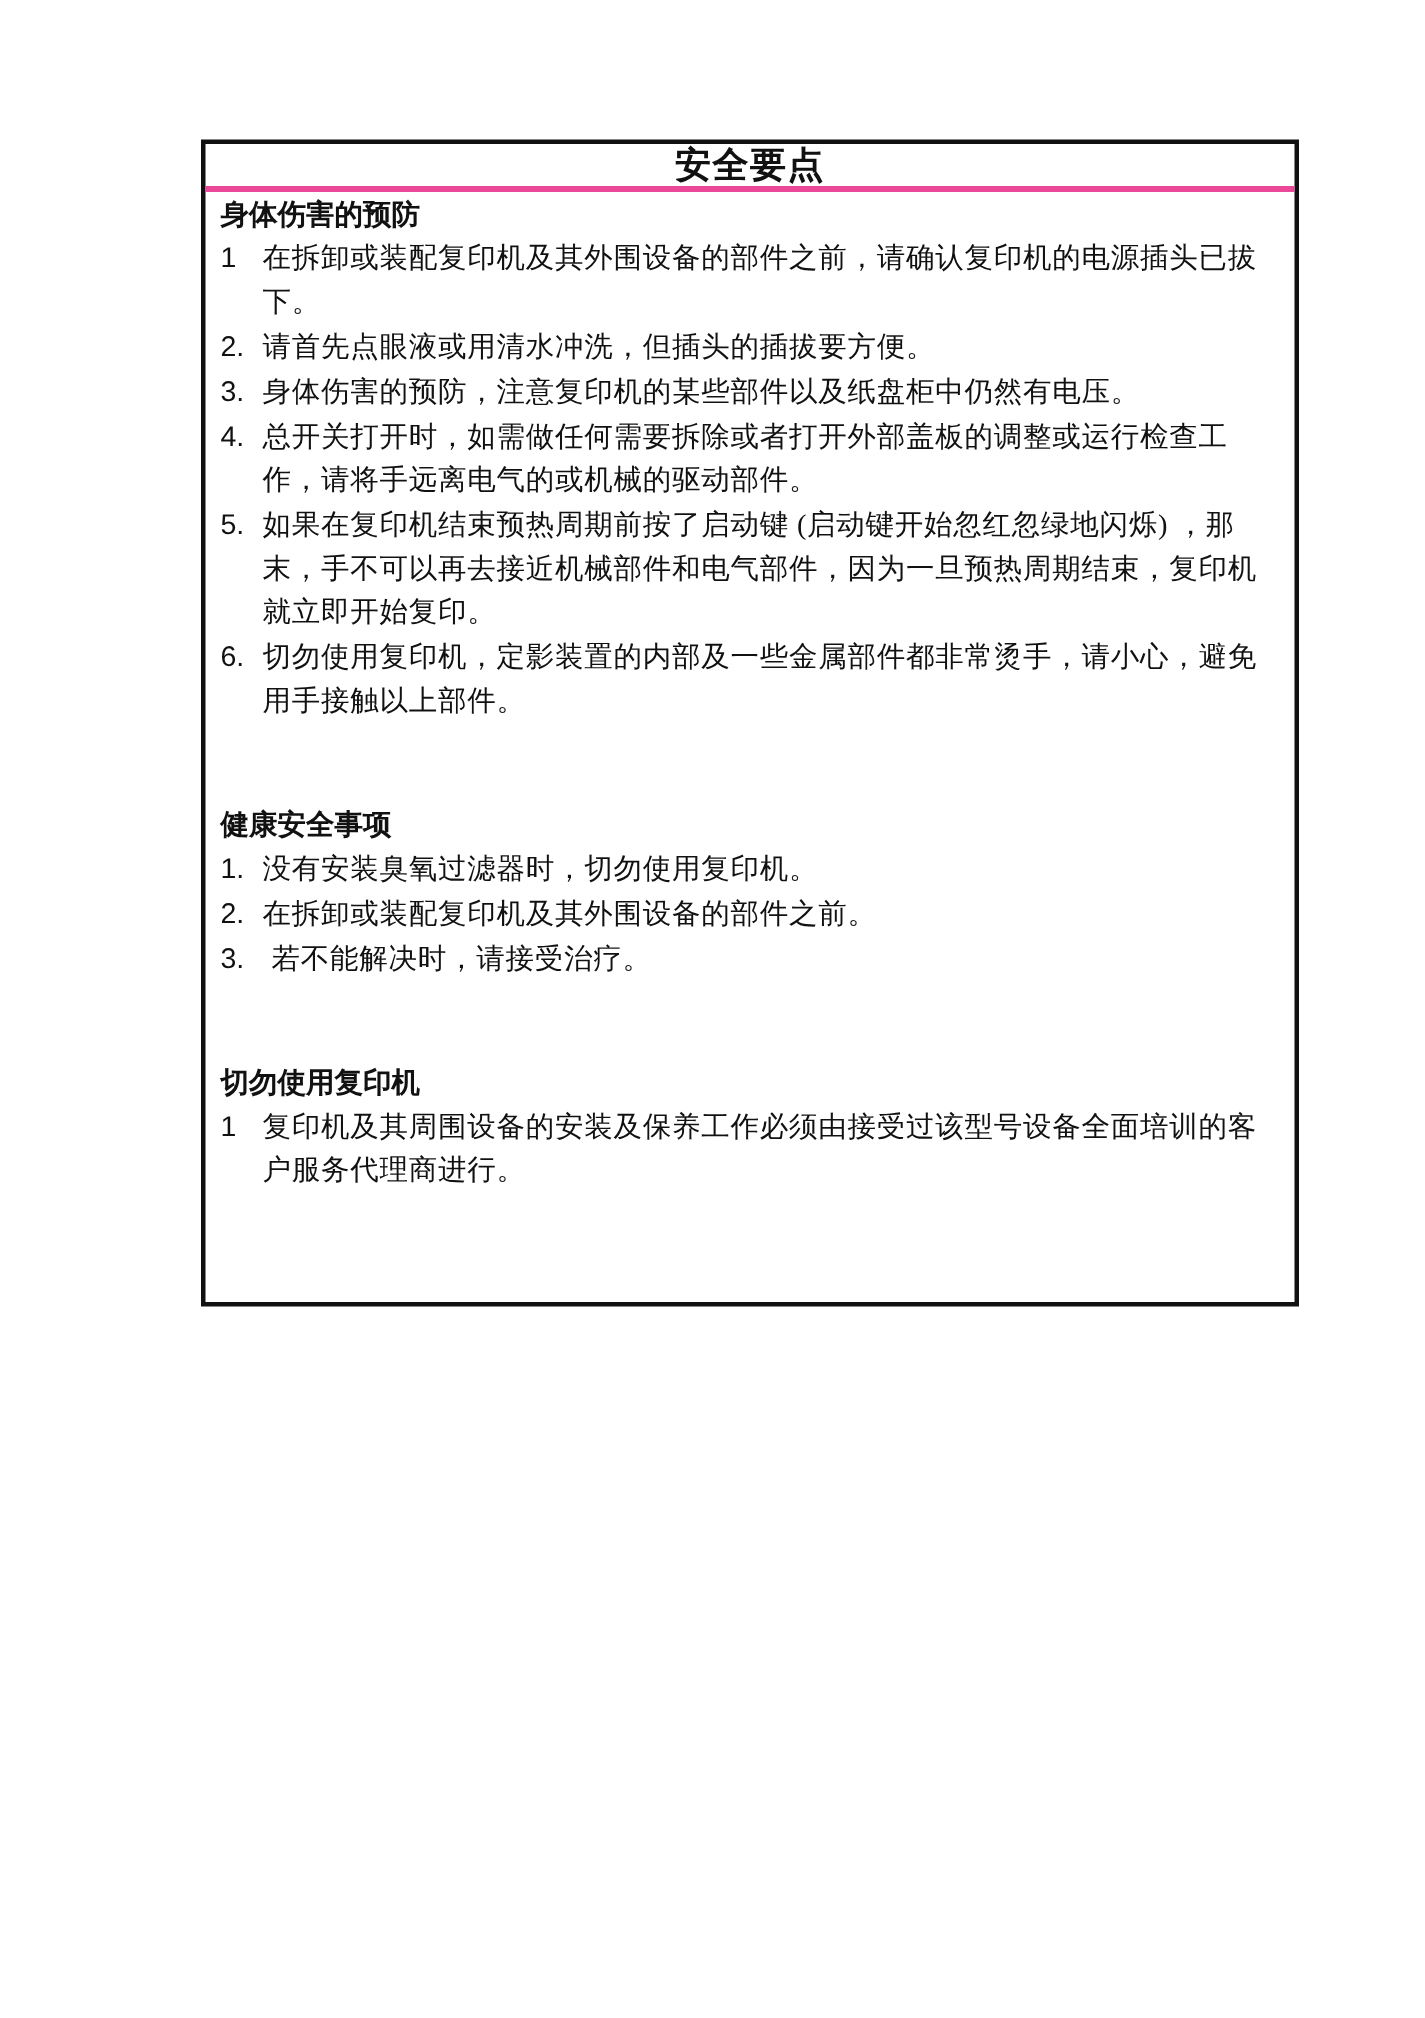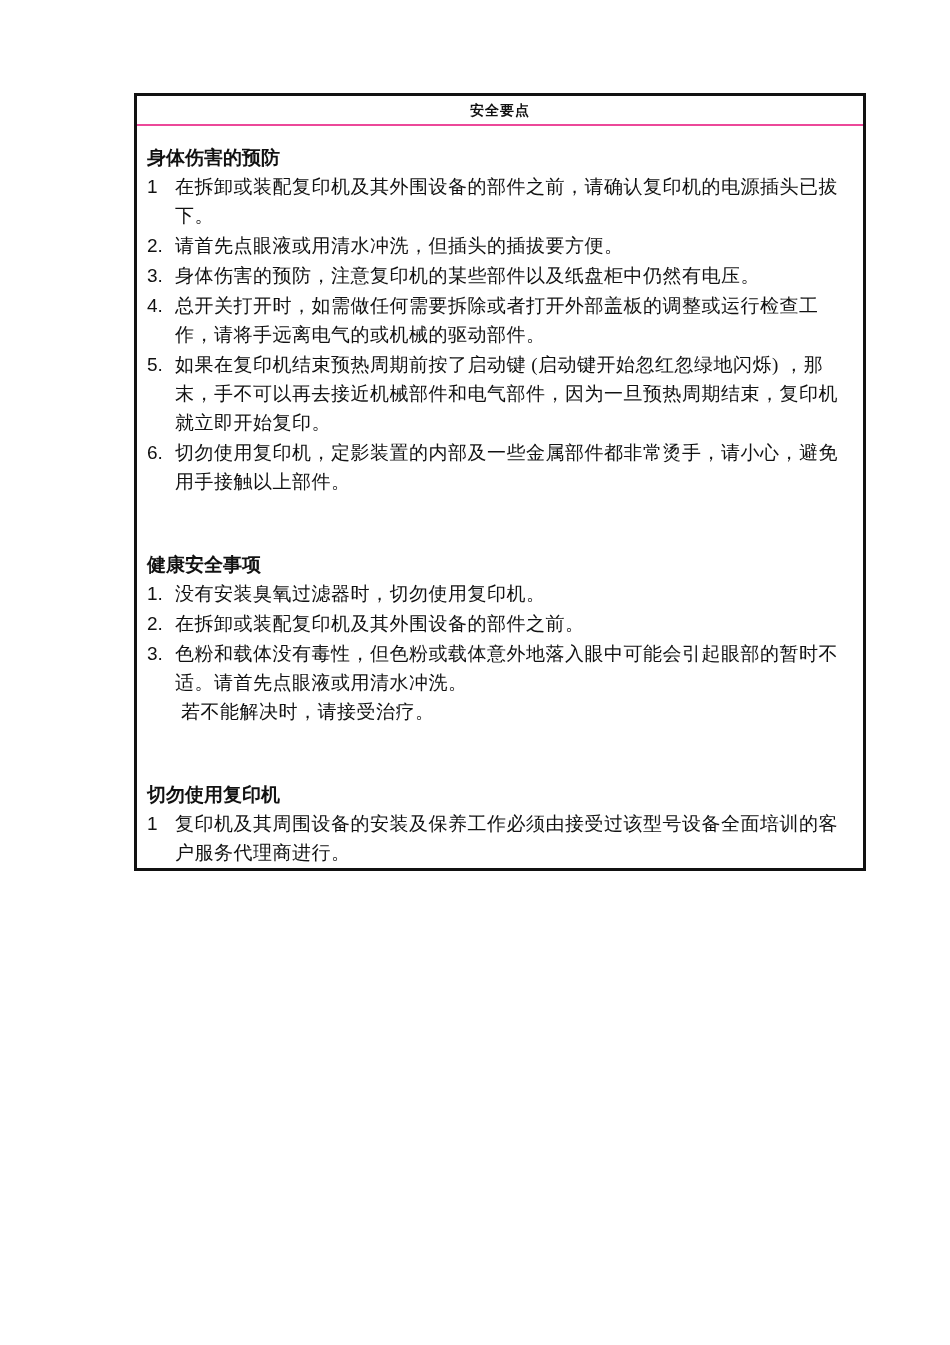--- a/index.html
+++ b/index.html
@@ -18,30 +18,30 @@
       position: absolute;
       left: 134px;
       top: 93px;
       width: 726px;
       height: 772px;
       border: 3px solid #111111;
       box-sizing: content-box;
     }
     .box-header {
       height: 28px;
-      border-bottom: 2px solid #ec4899;
+      border-bottom: 4px solid #ec4899;
       text-align: center;
       font-family: "DejaVu Serif", "Liberation Serif", serif;
       font-weight: bold;
-      font-size: 14px;
+      font-size: 24px;
       line-height: 28px;
       letter-spacing: 1px;
     }
     .box-body {
-      padding: 16px 10px 0 10px;
+      padding: 0 10px 0 10px;
     }
     .section-title {
       font-family: "DejaVu Serif", "Liberation Serif", serif;
       font-weight: bold;
       font-size: 19px;
       line-height: 30px;
       height: 30px;
       margin: 0;
     }
     .item {
@@ -110,21 +110,20 @@
         <span class="item-num">1.</span>
         <span class="item-text">没有安装臭氧过滤器时，切勿使用复印机。</span>
       </div>
       <div class="item">
         <span class="item-num">2.</span>
         <span class="item-text">在拆卸或装配复印机及其外围设备的部件之前。</span>
       </div>
       <div class="item">
         <span class="item-num">3.</span>
         <span class="item-text">
-          <span>色粉和载体没有毒性，但色粉或载体意外地落入眼中可能会引起眼部的暂时不适。请首先点眼液或用清水冲洗。</span>
           <span class="extra-line">若不能解决时，请接受治疗。</span>
         </span>
       </div>
     </div>
 
     <div class="section-gap"></div>
 
     <div>
       <div class="section-title">切勿使用复印机</div>
       <div class="item">

